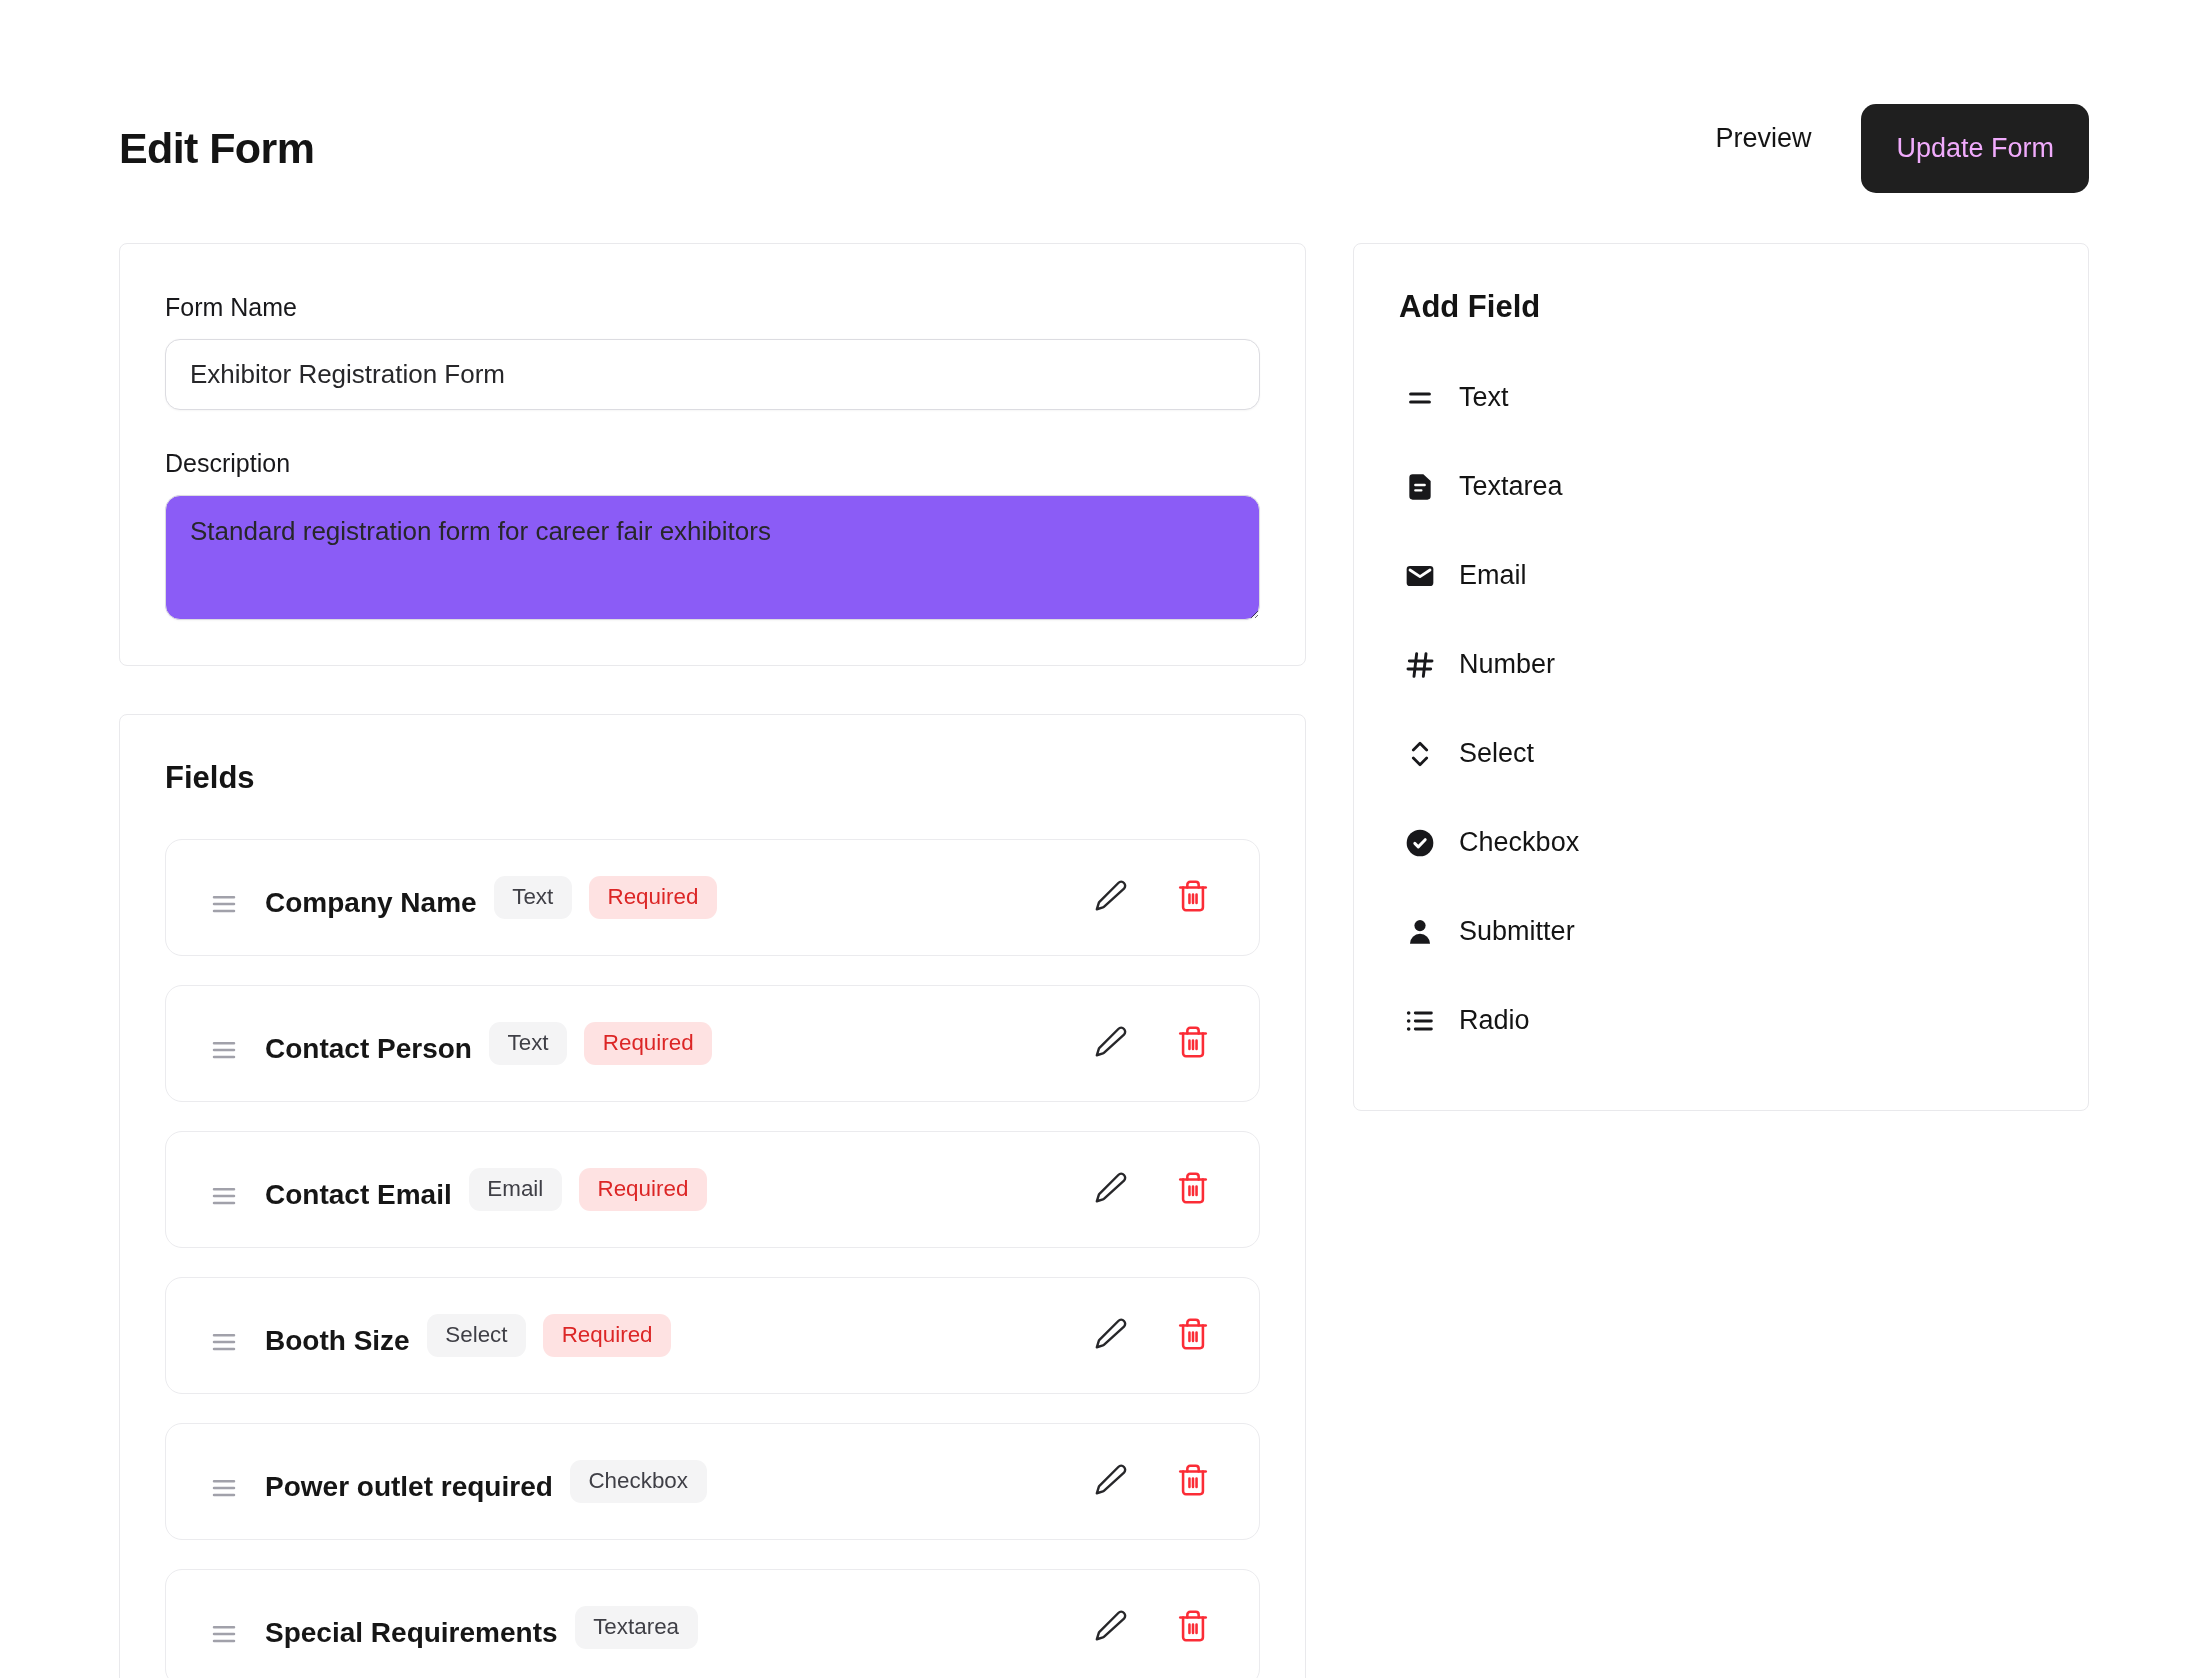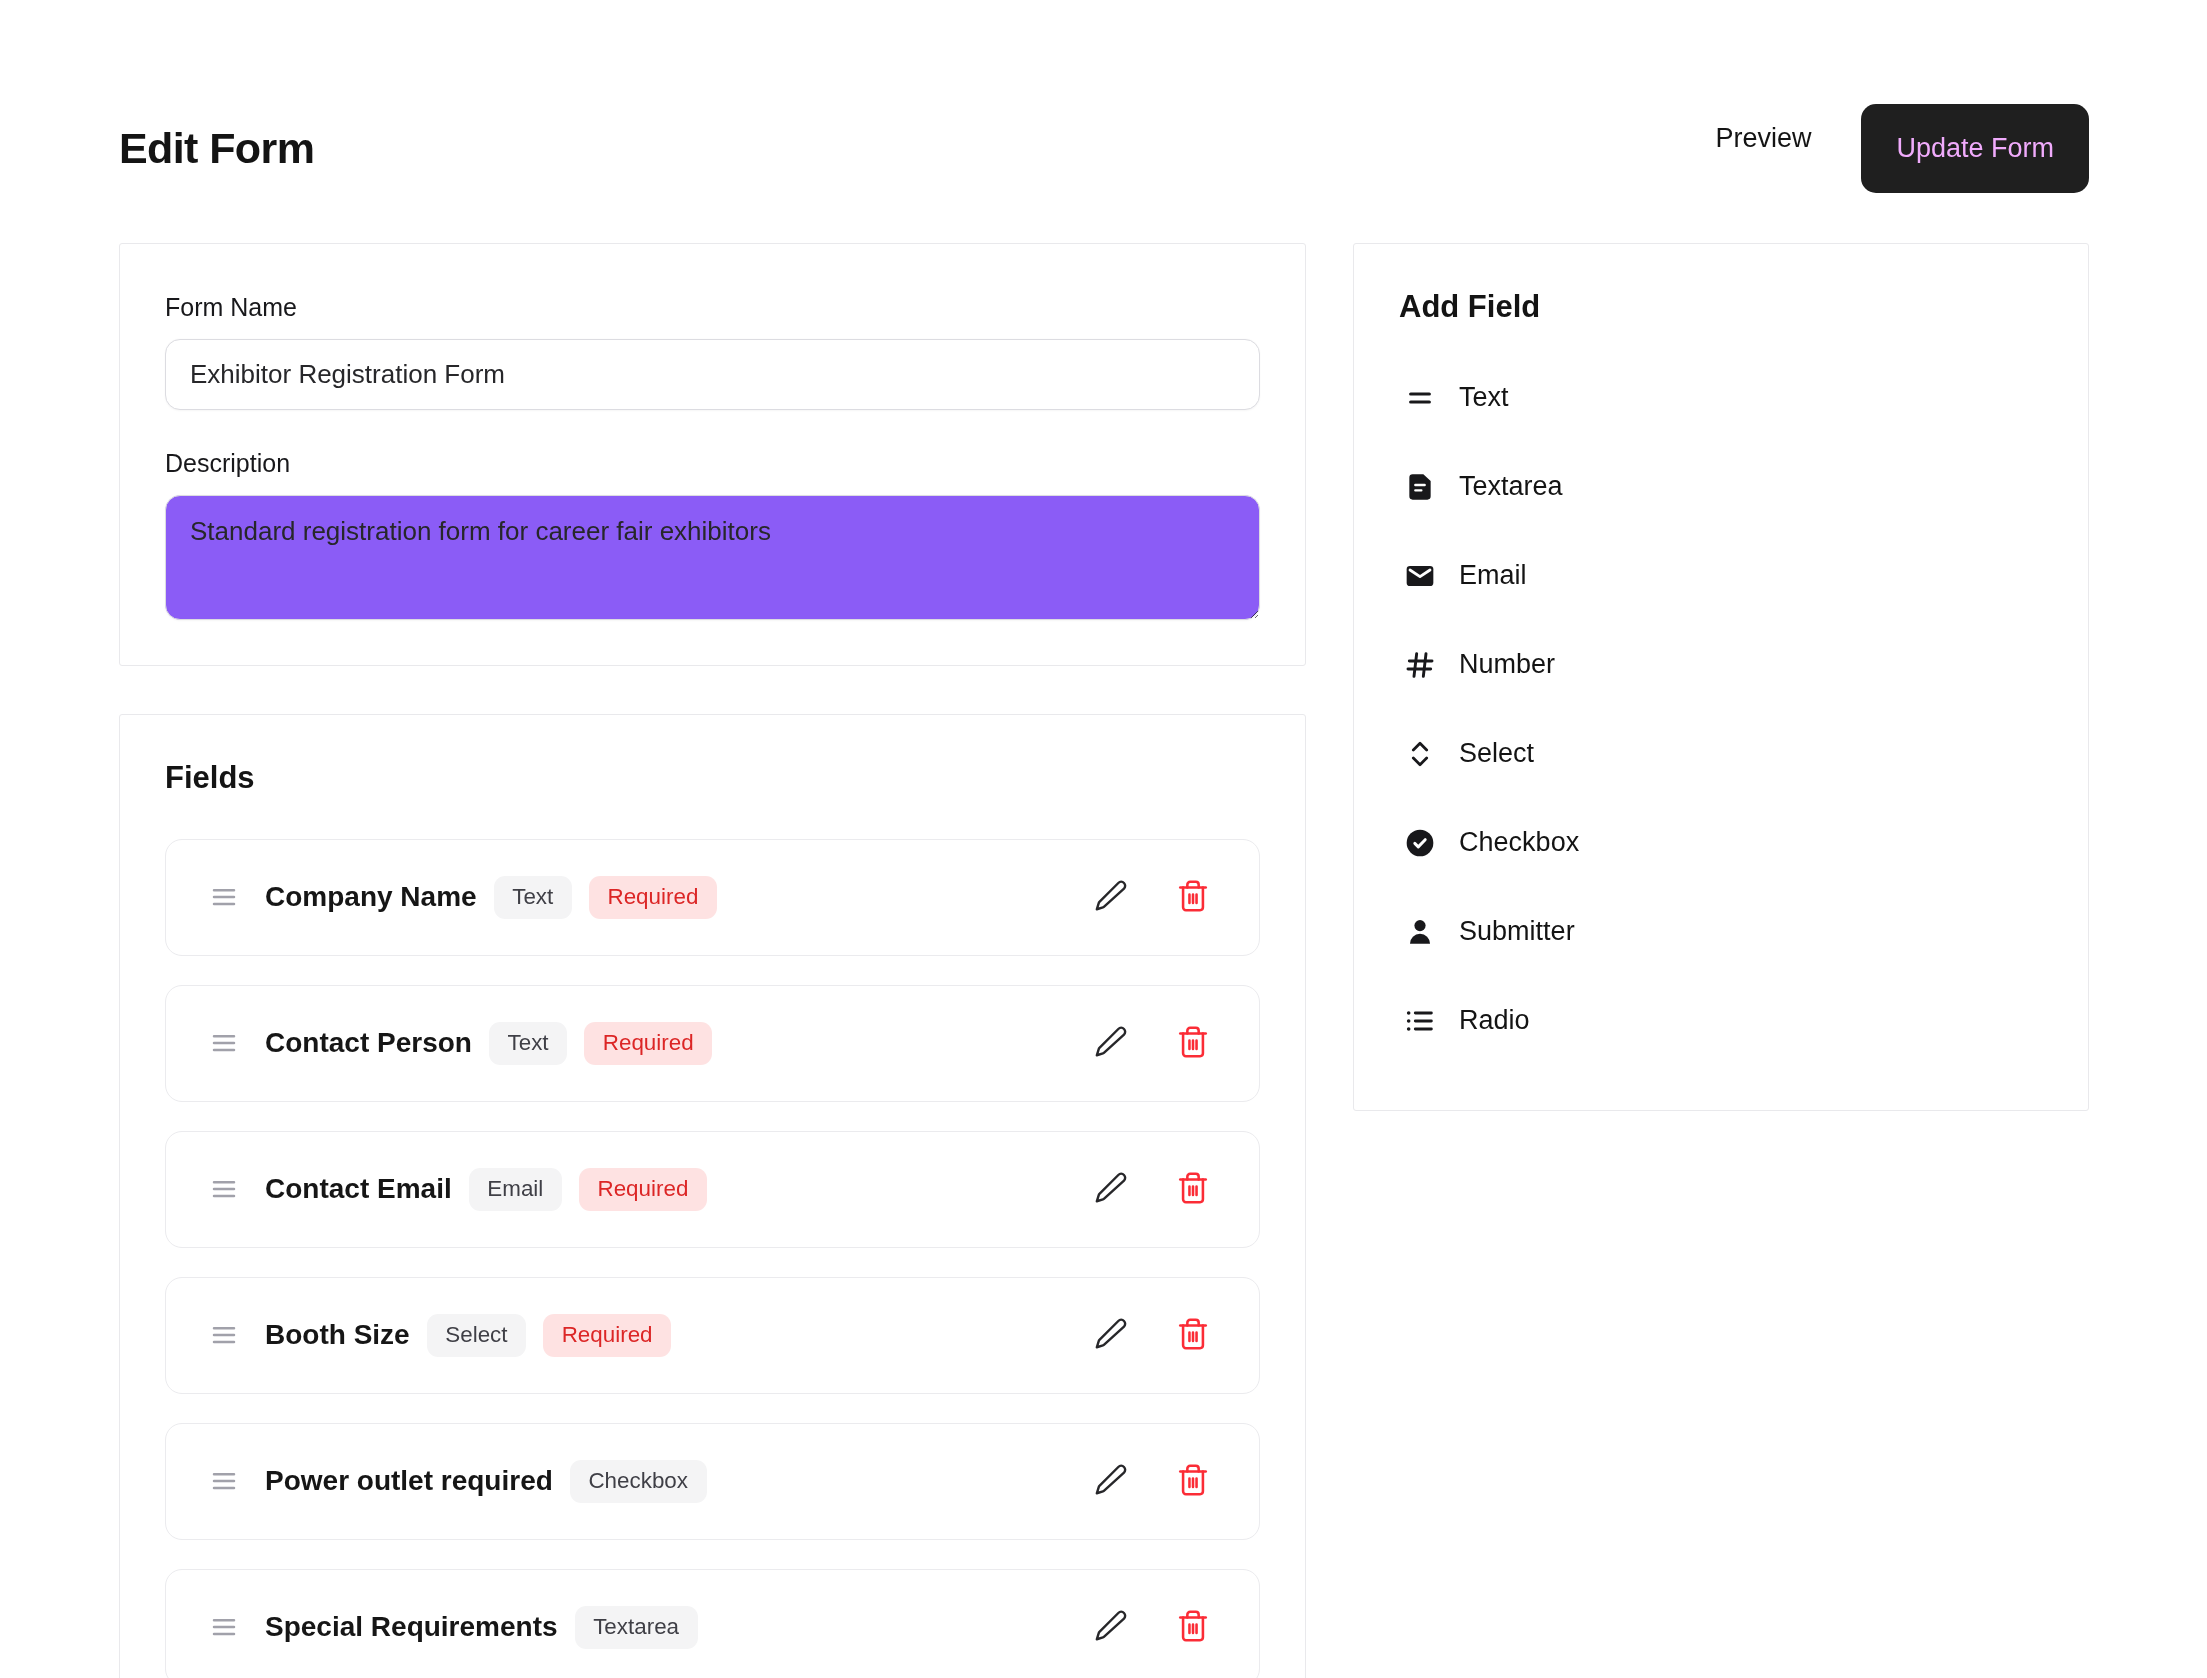--- a/index.html
+++ b/index.html
@@ -22,21 +22,21 @@
     font-family:inherit; font-size:27px; font-weight:500; color:#f0abfc;
     background:var(--accent-dark, #1f1f1f); border:none; border-radius:15px;
     padding:29px 35px; cursor:pointer;
   }
 
   
   .content { display:flex; gap:47px; margin-top:50px; align-items:flex-start; }
   .left-col { flex:1; min-width:0; display:flex; flex-direction:column; gap:48px; }
   .card {
     background:#ffffff; border:1.9px solid var(--border, #e9e9ec);
-    border-radius:3px; padding:45px; box-sizing:border-box;
+    border-radius:8px; padding:45px; box-sizing:border-box;
   }
 
   
   .form-label { display:block; font-size:25px; font-weight:500; color:#18181b; margin:3.7px 0 17px; }
   .text-input {
     display:block; width:100%; box-sizing:border-box; height:71px;
     border:1.9px solid #dcdce1; border-radius:15px; background:#fff;
     padding:0 24px; font-family:inherit; font-size:26px; color:#27272a;
     box-shadow:0 0.9px 1.9px rgba(0,0,0,0.04); outline:none;
   }
@@ -49,21 +49,21 @@
   }
 
   
   .section-title { font-size:31px; font-weight:600; margin:0 0 43px; color:#141414; }
   .field-list { display:flex; flex-direction:column; gap:29px; }
   .field-row {
     border:1.9px solid #ebebee; border-radius:17px; height:117px;
     display:flex; align-items:center; justify-content:space-between;
     padding:0 43px; box-sizing:border-box; background:#fff;
   }
-  .row-left { display:flex; align-items:center; min-width:0; }
+  .row-left { display:flex; align-items:flex-end; min-width:0; }
   .grip { display:flex; align-items:center; margin-right:26px; color:#a1a1aa; cursor:grab; }
   .field-name { font-size:28px; font-weight:600; color:#161616; white-space:nowrap; }
   .badge {
     display:inline-block; font-size:22.4px; font-weight:500; line-height:1;
     padding:10.3px 18.6px; border-radius:11.2px; margin-left:17px; white-space:nowrap;
   }
   .badge-type { background:var(--badge-bg, #f4f4f5); color:#3f3f46; }
   .badge-required { background:var(--required-bg, #fee2e2); color:var(--required-fg, #dc2626); }
   .row-actions { display:flex; align-items:center; gap:37px; }
   .icon-btn { background:none; border:none; padding:5.6px; margin:0; cursor:pointer; display:flex; }

